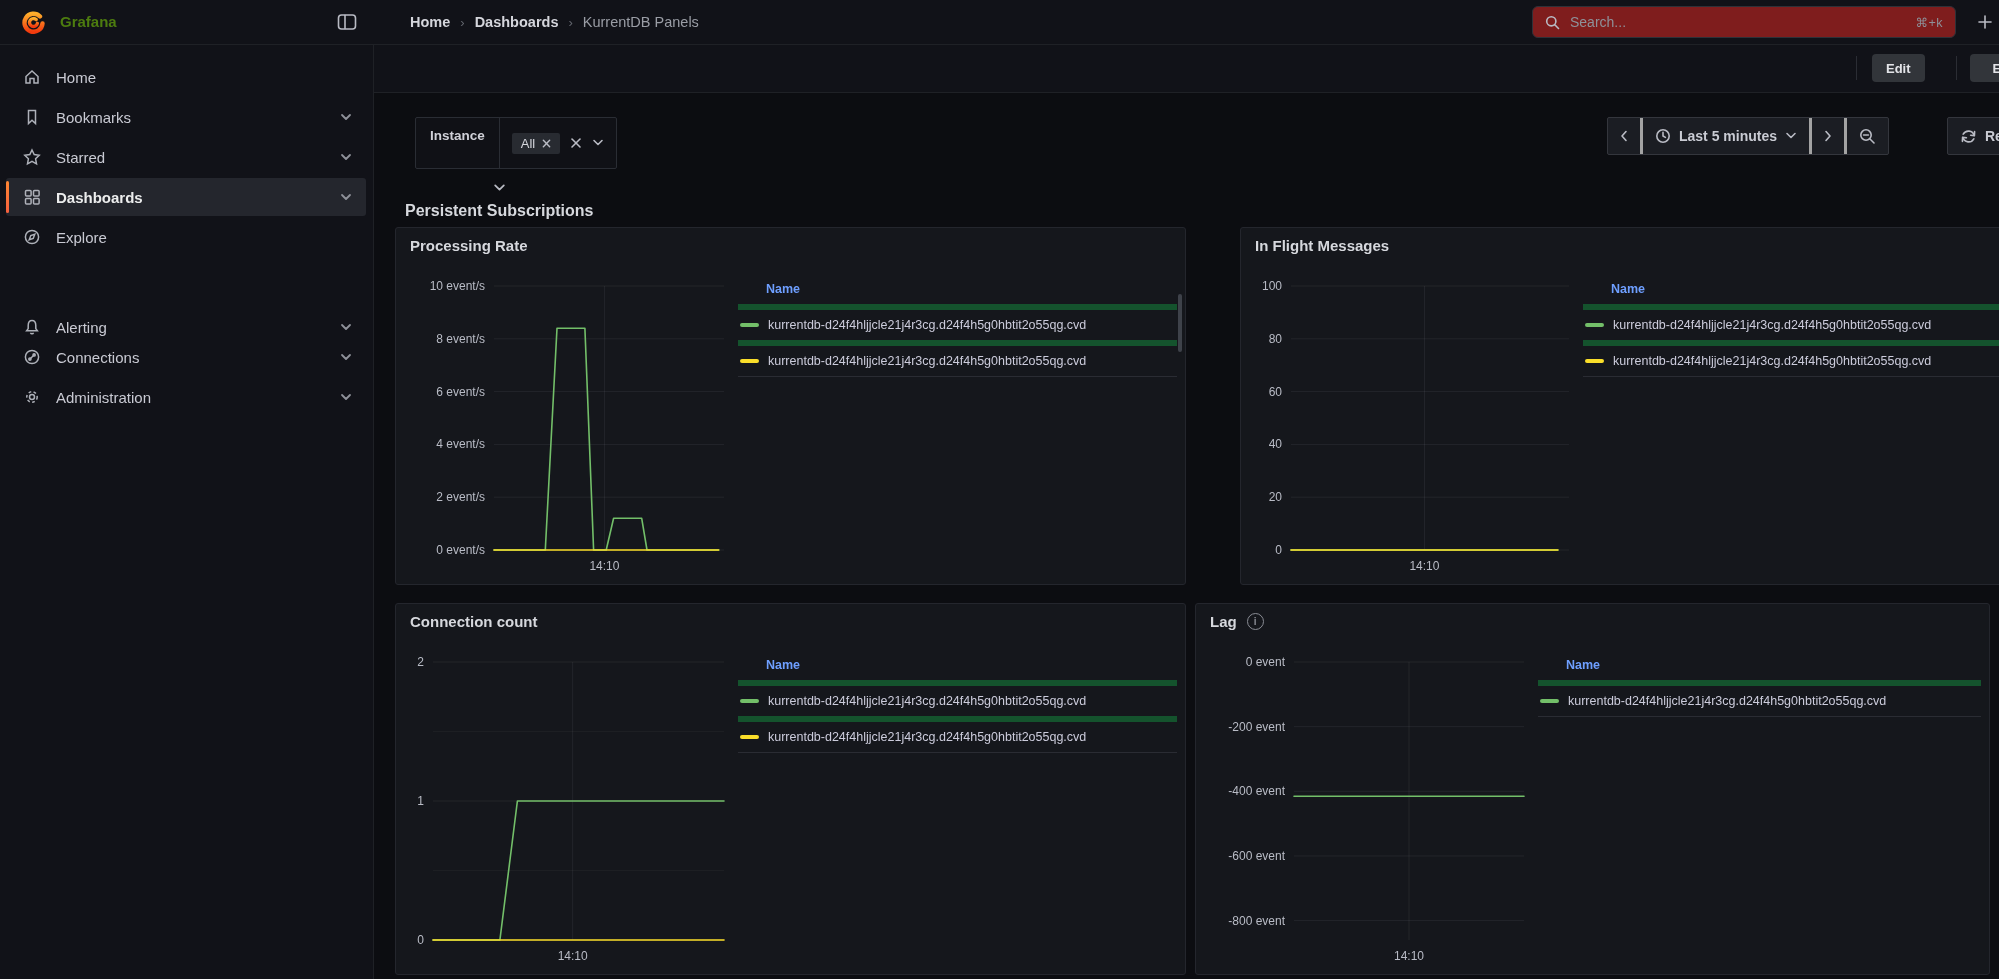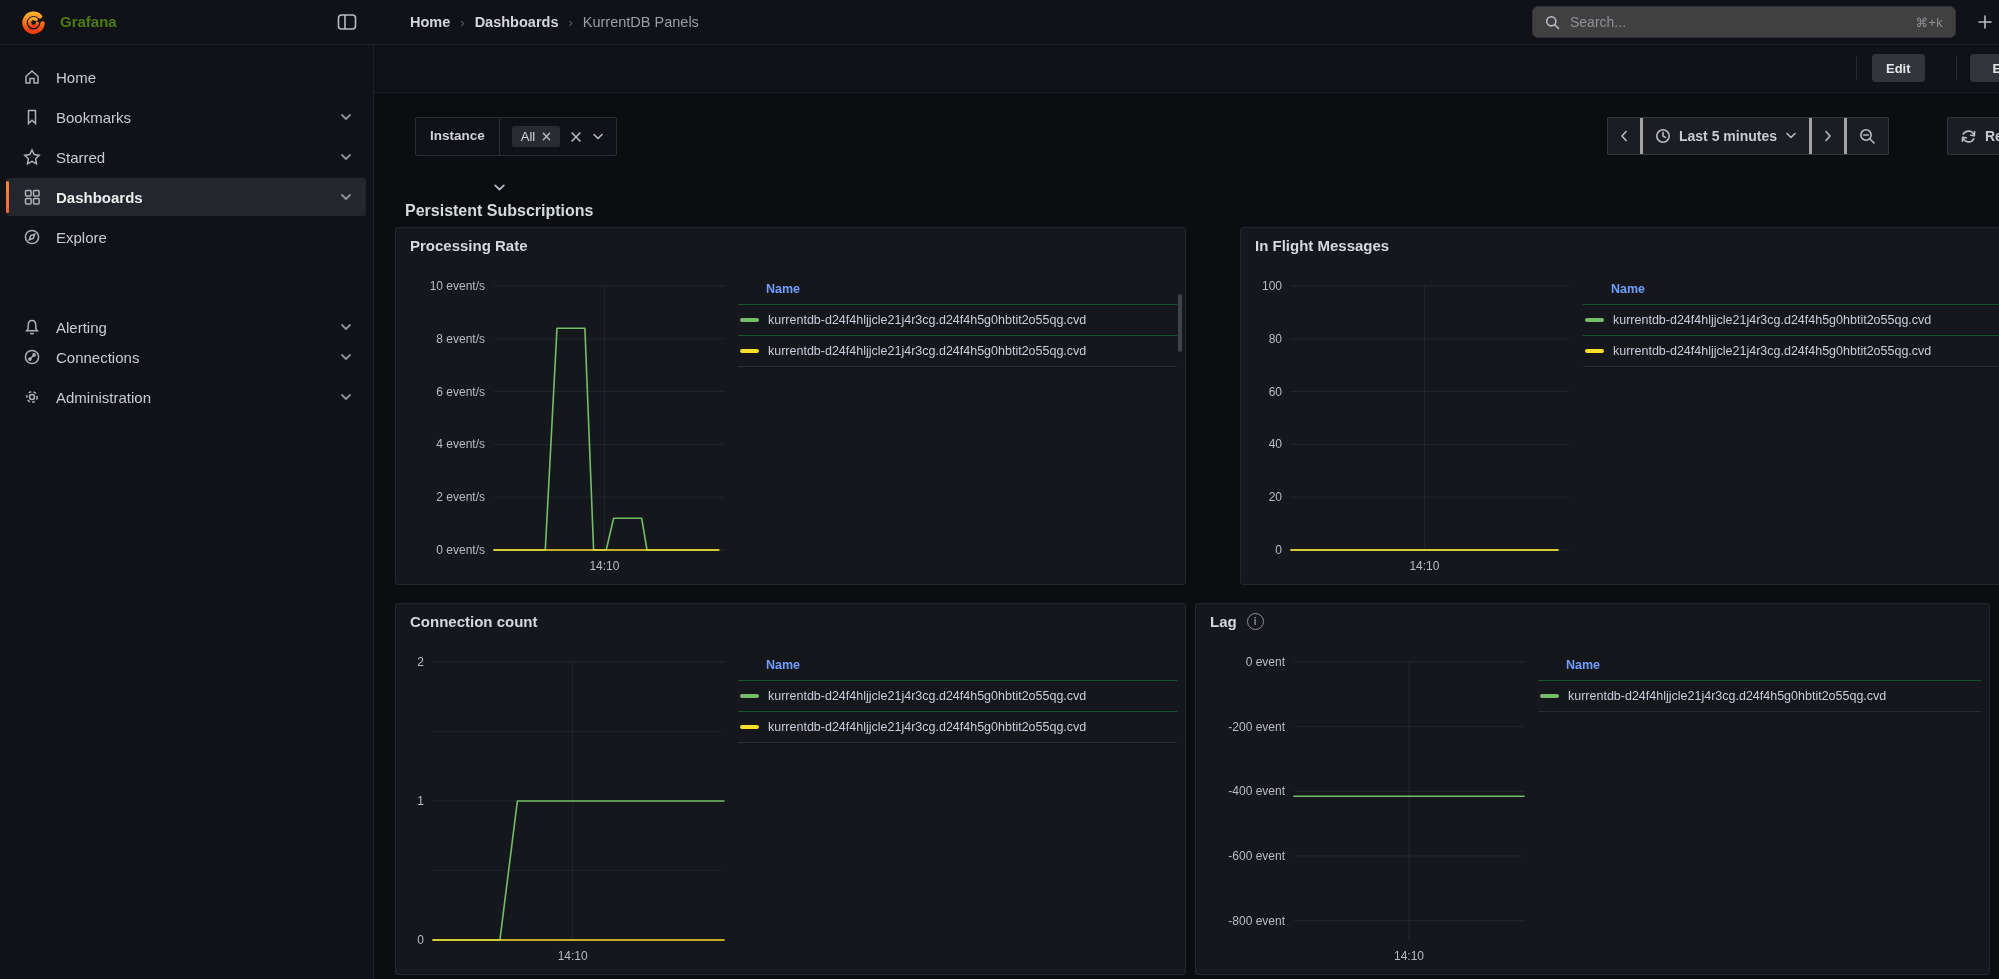--- a/index.html
+++ b/index.html
@@ -7,21 +7,21 @@
   svg{display:block}
   
   #topnav{position:absolute;left:0;top:0;width:1999px;height:44px;background:#111218;border-bottom:1px solid #1f2126;z-index:5;}
   .logo{position:absolute;left:22px;top:10px;width:24px;height:24px;}
   .product{position:absolute;left:60px;top:0;line-height:44px;font-size:15px;font-weight:700;color:#4d7c0f;}
   .toggle-btn{position:absolute;left:334px;top:10px;width:26px;height:24px;display:flex;align-items:center;justify-content:center;cursor:pointer;}
   .crumbs{position:absolute;left:410px;top:0;height:44px;display:flex;align-items:center;gap:10px;font-size:14.5px;}
   .crumb{color:#d5d6dc;font-weight:600;cursor:pointer;}
   .crumb.current{color:#9a9da5;font-weight:400;}
   .crumb-sep{color:#62656d;font-size:13px;}
-  .search{position:absolute;left:1532px;top:6px;width:424px;height:32px;background:#404040;border:1px solid #2f3138;border-radius:6px;display:flex;align-items:center;padding:0 12px;gap:8px;box-sizing:border-box;cursor:text;}
+  .search{position:absolute;left:1532px;top:6px;width:424px;height:32px;background:#7f1d1d;border:1px solid #2f3138;border-radius:6px;display:flex;align-items:center;padding:0 12px;gap:8px;box-sizing:border-box;cursor:text;}
   .search input{flex:1;background:transparent;border:none;outline:none;color:#ccccdc;font-size:14px;font-family:inherit;}
   .search input::placeholder{color:#8e9199;}
   .kbd{color:#8e9199;font-size:12.5px;letter-spacing:.5px;}
   .plus-btn{position:absolute;left:1972px;top:10px;width:26px;height:24px;display:flex;align-items:center;justify-content:center;cursor:pointer;}
   
   #subheader{position:absolute;left:374px;top:44px;width:1625px;height:48px;background:#111218;border-bottom:1px solid #1f2126;z-index:4;}
   .vdiv{position:absolute;top:12px;width:1px;height:24px;background:#2b2d34;}
   .btn{position:absolute;top:10px;height:28px;background:#32353a;border:none;border-radius:4px;color:#e3e4e8;font-size:13px;font-weight:600;font-family:inherit;padding:0 14px;cursor:pointer;white-space:nowrap;}
   
   #sidebar{position:absolute;left:0;top:44px;width:373px;height:935px;background:#111218;border-right:1px solid #1f2126;z-index:4;}
@@ -30,21 +30,21 @@
   .nav-item .nlabel{margin-left:14px;font-size:15px;color:#c9cad3;}
   .nav-item .chev{margin-left:auto;margin-right:14px;}
   .nav-item.active{background:#24262d;}
   .nav-item.active .nlabel{color:#eceded;font-weight:600;}
   .nav-item.active::before{content:"";position:absolute;left:0;top:3px;bottom:3px;width:3px;border-radius:2px;background:linear-gradient(#ff8833,#f55f3e);}
   .nicon path,.nicon circle,.nicon rect,.nicon polygon,.nicon polyline,.nicon line{fill:none;stroke:#aeb1b9;stroke-width:1.5;}
   .chev polyline{fill:none;stroke:#8e9199;stroke-width:1.8;stroke-linecap:round;stroke-linejoin:round;}
   
   #canvas{position:absolute;left:374px;top:92px;width:1625px;height:887px;background:#0c0d11;}
   
-  .var-control{position:absolute;left:41px;top:25px;height:39px;display:flex;border:1px solid #2a2d34;border-radius:2px;background:#101116;box-sizing:border-box;}
+  .var-control{position:absolute;left:41px;top:25px;height:52px;display:flex;border:1px solid #2a2d34;border-radius:2px;background:#101116;box-sizing:border-box;}
   .var-label{padding:0 14px;line-height:36px;font-size:13.5px;font-weight:600;color:#d0d1d8;border-right:1px solid #2a2d34;cursor:pointer;}
   .var-value{display:flex;align-items:center;gap:10px;padding:0 12px;cursor:pointer;}
   .pill{display:flex;align-items:center;gap:7px;background:#282b31;border-radius:2px;padding:3px 9px;font-size:13px;color:#d5d6dc;cursor:pointer;}
   
   .timegroup{position:absolute;left:1233px;top:25px;height:38px;display:flex;border:1px solid #34363d;border-radius:2px;background:#1b1d23;box-sizing:border-box;}
   .tbtn{display:flex;align-items:center;justify-content:center;gap:8px;padding:0 12px;border-right:3px solid #a3a3a3;color:#c9cbd3;font-size:14px;font-weight:600;cursor:pointer;white-space:nowrap;}
   .tbtn:last-child{border-right:none;}
   .refresh-btn{position:absolute;left:1573px;top:25px;height:38px;display:flex;align-items:center;gap:8px;padding:0 12px;border:1px solid #34363d;border-radius:2px;background:#1b1d23;color:#c9cbd3;font-size:14px;font-weight:600;cursor:pointer;box-sizing:border-box;white-space:nowrap;}
   
   .section-head{position:absolute;left:31px;top:91px;display:flex;align-items:center;gap:10px;cursor:pointer;flex-direction:column;}
@@ -60,21 +60,21 @@
   .info-ic{width:15px;height:15px;border:1.4px solid #898c94;border-radius:50%;margin-left:10px;display:inline-flex;align-items:center;justify-content:center;cursor:pointer;}
   .info-ic::after{content:"i";font-size:10px;color:#898c94;font-weight:600;}
   .chart{position:absolute;left:12px;top:40px;bottom:8px;width:318px;}
   .chart svg text{font-family:"Liberation Sans",sans-serif;font-size:12px;fill:#b9bcc6;}
   .grid{stroke:rgba(204,204,220,.08);stroke-width:1;}
   .grid.minor{stroke:rgba(204,204,220,.045);}
   
   .legend{position:absolute;left:342px;right:8px;top:54px;}
   .legend-header{padding:0 0 8px 28px;font-size:12.5px;font-weight:700;color:#6e9fff;cursor:pointer;}
   .legend-rows{border-bottom:1px solid #2a2c33;}
-  .lrow{height:30px;border-top:1px solid #14532d;display:flex;align-items:center;gap:9px;padding-left:2px;cursor:pointer;overflow:hidden;}
+  .lrow{height:30px;border-top:6px solid #14532d;display:flex;align-items:center;gap:9px;padding-left:2px;cursor:pointer;overflow:hidden;}
   .dash{width:19px;height:4px;border-radius:2px;flex:none;}
   .lname{font-size:12.5px;color:#ccccdc;white-space:nowrap;overflow:hidden;flex:1;}
   .sb{position:absolute;right:-5px;top:12px;width:4px;height:58px;border-radius:2px;background:#3e424a;}
   .ic-stroke{fill:none;stroke:#b9bbc4;stroke-width:1.6;stroke-linecap:round;stroke-linejoin:round;}
 </style>
 </head>
 <body>
 
 <header id="topnav">
   <span class="logo">

